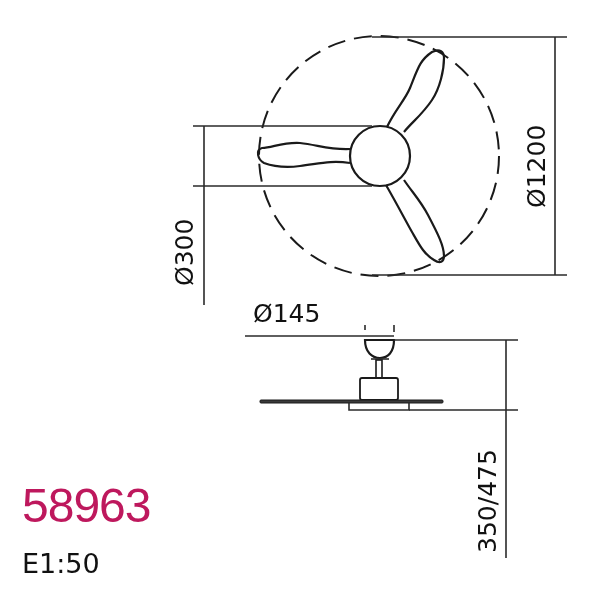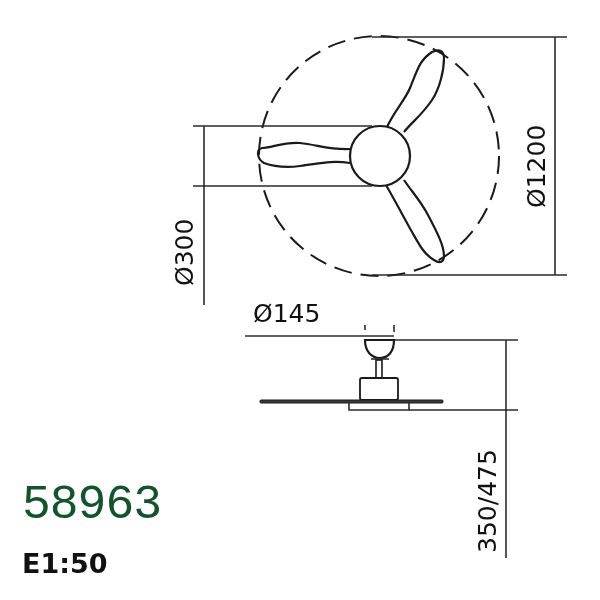--- a/index.html
+++ b/index.html
@@ -3,22 +3,22 @@
   <meta charset="utf-8">
   <style>
     html, body { margin: 0; padding: 0; background: #ffffff; }
     body { width: 600px; height: 600px; position: relative; overflow: hidden; font-family: "DejaVu Sans", sans-serif; }
     #drawing { position: absolute; left: 0; top: 0; width: 600px; height: 600px; }
     .ln { stroke: #2a2a2a; stroke-width: 1.6; fill: none; }
     .thick { stroke: #1a1a1a; stroke-width: 2.2; fill: none; }
     .dash { stroke: #1a1a1a; stroke-width: 2; fill: none; stroke-dasharray: 18 9; }
     .bar { fill: #3a3a3a; stroke: #1a1a1a; stroke-width: 1; }
     .dimtxt { font-family: "DejaVu Sans", sans-serif; font-size: 25px; fill: #111111; }
-    .model { position: absolute; left: 22px; top: 478px; font-family: Liberation Mono, monospace; font-size: 48px; color: #14532d; letter-spacing: -1px; }
-    .scale { position: absolute; left: 22px; top: 548px; font-family: "DejaVu Sans", sans-serif; font-size: 27px; color: #111; font-weight: bold; }
+    .model { position: absolute; left: 22px; top: 478px; font-family: Liberation Sans, sans-serif; font-size: 48px; color: #be185d; letter-spacing: -1px; }
+    .scale { position: absolute; left: 22px; top: 548px; font-family: "DejaVu Sans", sans-serif; font-size: 27px; color: #111; }
   </style>
 </head>
 <body>
 
 <svg id="drawing" viewBox="0 0 600 600" xmlns="http://www.w3.org/2000/svg">
 
   <g>
 
     <circle class="dash" cx="379" cy="156" r="120"></circle>
 

